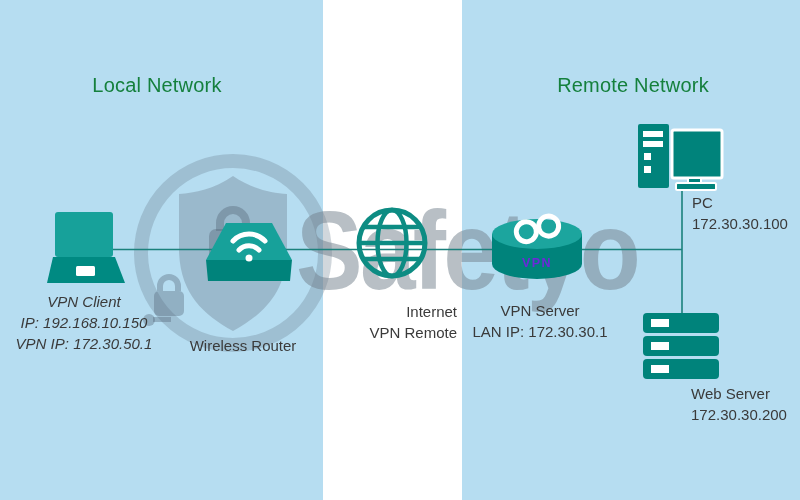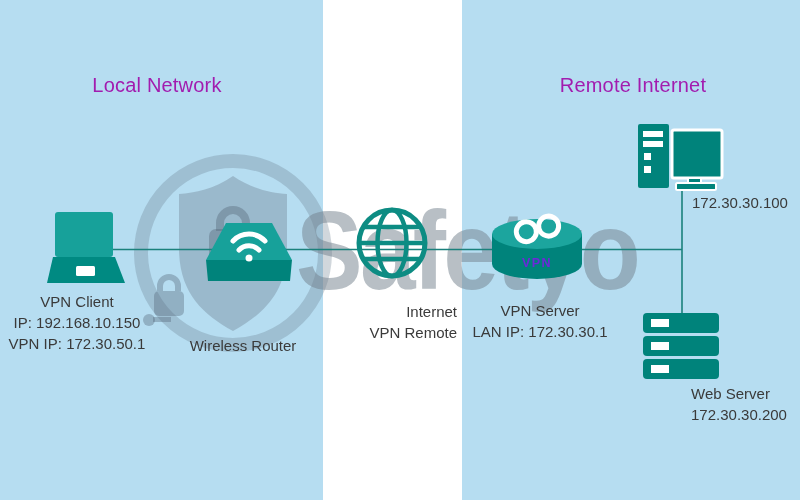--- a/index.html
+++ b/index.html
@@ -4,28 +4,28 @@
 <style>
   html,body{margin:0;padding:0;background:#fff;}
   .canvas{position:relative;width:800px;height:500px;overflow:hidden;
           font-family:"Liberation Sans",sans-serif;background:#ffffff;}
   .panel{position:absolute;top:0;height:500px;background:#b6ddf1;}
   .panel-left{left:0;width:323px;}
   .panel-right{left:462px;width:338px;}
   .tunnel-strip{position:absolute;top:0;left:323px;width:139px;height:500px;background:#ffffff;}
 
   .hdr{position:absolute;width:240px;text-align:center;font-size:20px;
-       color:#a21caf;letter-spacing:.2px;}
+       color:#15803d;letter-spacing:.2px;}
   .hdr-local{left:37px;top:74px;}
   .hdr-remote{left:513px;top:74px;}
 
   .node-label{position:absolute;font-size:15px;line-height:21px;color:#3a3a3a;
               text-align:center;white-space:nowrap;}
   .node-label span{display:block;}
-  .lbl-client{left:0;top:291px;width:154px;}
+  .lbl-client{left:7px;top:291px;width:154px;font-style:italic;}
   .lbl-wrouter{left:158px;top:299px;width:170px;margin-top:36px;}
   .lbl-internet{left:327px;top:301px;width:130px;text-align:right;}
   .lbl-vpnrouter{left:455px;top:300px;width:170px;}
   .lbl-pc{left:692px;top:192px;text-align:left;}
   .lbl-webserver{left:691px;top:383px;text-align:left;}
 
   .wm-text{position:absolute;left:296px;top:187px;font-size:111px;font-weight:bold;
            letter-spacing:-3px;color:rgba(114,127,140,.5);white-space:nowrap;
            transform:scaleX(.9);transform-origin:left top;pointer-events:none;}
   .layer{position:absolute;left:0;top:0;pointer-events:none;}
@@ -113,21 +113,21 @@
       <rect x="643" y="359" width="76" height="20" rx="4" fill="#00837b"></rect>
       <rect x="651" y="319" width="18" height="8" fill="#ffffff"></rect>
       <rect x="651" y="342" width="18" height="8" fill="#ffffff"></rect>
       <rect x="651" y="365" width="18" height="8" fill="#ffffff"></rect>
     </g>
   </svg>
 
   <div class="vpn-badge">VPN</div>
 
   <div class="hdr hdr-local">Local Network</div>
-  <div class="hdr hdr-remote">Remote Internet</div>
+  <div class="hdr hdr-remote">Remote Network</div>
 
   <div class="node-label lbl-client">
     <span>VPN Client</span>
     <span>IP: 192.168.10.150</span>
     <span>VPN IP: 172.30.50.1</span>
   </div>
 
   <div class="node-label lbl-wrouter">
     <span>Wireless Router</span>
   </div>
@@ -136,20 +136,21 @@
     <span>Internet</span>
     <span>VPN Remote</span>
   </div>
 
   <div class="node-label lbl-vpnrouter">
     <span>VPN Server</span>
     <span>LAN IP: 172.30.30.1</span>
   </div>
 
   <div class="node-label lbl-pc">
+    <span>PC</span>
     <span>172.30.30.100</span>
   </div>
 
   <div class="node-label lbl-webserver">
     <span>Web Server</span>
     <span>172.30.30.200</span>
   </div>
 
 </div>
 

